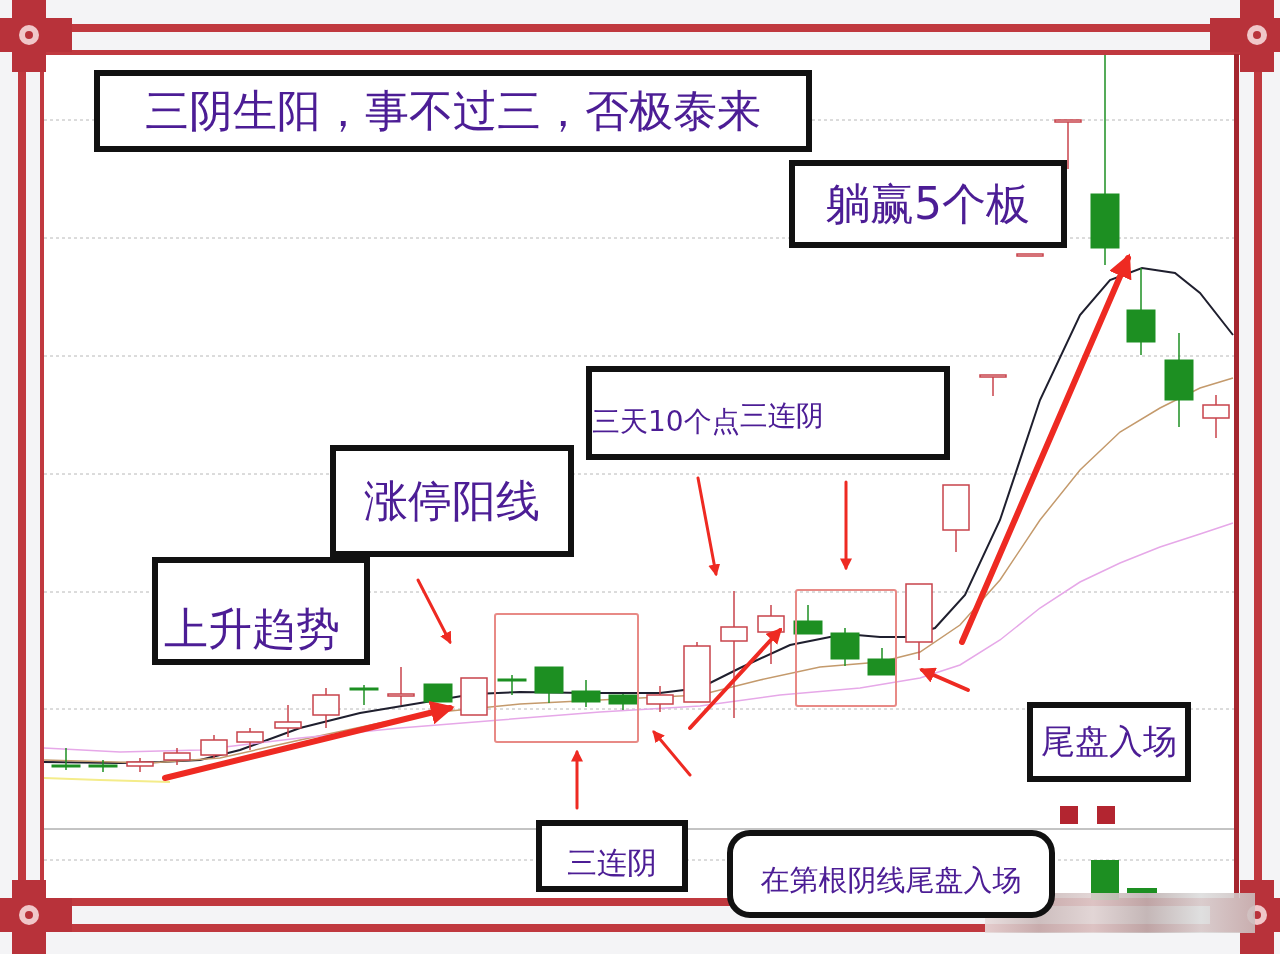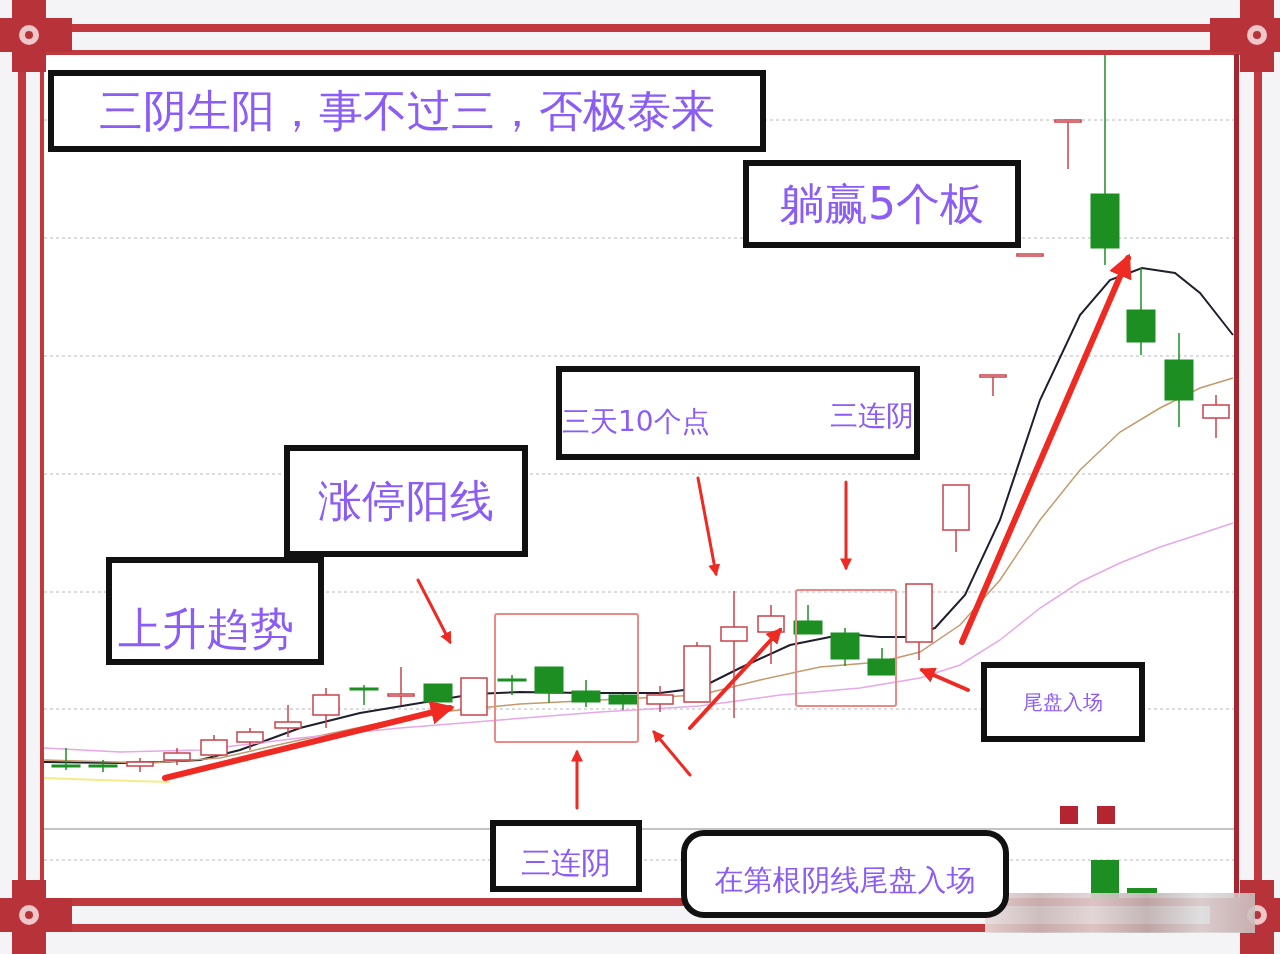--- a/index.html
+++ b/index.html
@@ -1,19 +1,19 @@
 <!DOCTYPE html>
 <html><head>
 <meta charset="utf-8">
 <style>
   html, body { margin:0; padding:0; }
   body { width:1280px; height:954px; background:#f4f4f6; position:relative; overflow:hidden; font-family:"DejaVu Sans", sans-serif; }
   #frame { position:absolute; left:0; top:0; width:1280px; height:954px; }
   #chart { position:absolute; left:0; top:0; width:1280px; height:954px; }
-  .label-box { position:absolute; background:#fff; border:6px solid #111; box-sizing:border-box; display:flex; align-items:center; justify-content:center; color:#8b5cf6; white-space:nowrap; }
+  .label-box { position:absolute; background:#fff; border:6px solid #111; box-sizing:border-box; display:flex; align-items:center; justify-content:center; color:#4c1d95; white-space:nowrap;margin-left:46px; }
   .label-box span { display:inline-block; }
   .blur-patch { position:absolute; left:985px; top:893px; width:270px; height:40px; background:linear-gradient(90deg,#e8dcdc,#c9b8b8 20%,#e0d2d2 40%,#bfb0b0 60%,#ddd 80%,#cbbcbc); opacity:.9; }
   .volume-tag { position:absolute; width:18px; height:18px; background:#b32530; }
 </style>
 </head>
 <body>
 
 <svg id="frame" viewBox="0 0 1280 954" xmlns="http://www.w3.org/2000/svg">
   <rect x="0" y="0" width="1280" height="954" fill="#f4f4f6"></rect>
 
@@ -233,31 +233,31 @@
 <div class="volume-tag" style="left:1060px;top:806px;"></div>
 <div class="volume-tag" style="left:1097px;top:806px;"></div>
 <div class="blur-patch"></div>
 
 <div class="label-box" style="left:48px;top:70px;width:718px;height:82px;font-size:44px;">
   <span>三阴生阳，事不过三，否极泰来</span>
 </div>
 <div class="label-box" style="left:743px;top:160px;width:278px;height:88px;font-size:44px;">
   <span>躺赢5个板</span>
 </div>
-<div class="label-box" style="left:556px;top:366px;width:364px;height:94px;font-size:28px;justify-content:space-between;">
+<div class="label-box" style="left:540px;top:366px;width:364px;height:94px;font-size:28px;justify-content:flex-start;">
   <span style="margin-top:18px;">三天10个点</span>
   <span style="margin-top:6px;">三连阴</span>
 </div>
 <div class="label-box" style="left:284px;top:445px;width:244px;height:112px;font-size:44px;">
   <span>涨停阳线</span>
 </div>
 <div class="label-box" style="left:106px;top:557px;width:218px;height:108px;font-size:44px;justify-content:flex-start;padding-left:6px;align-items:flex-end;">
   <span>上升趋势</span>
 </div>
-<div class="label-box" style="left:981px;top:662px;width:164px;height:80px;font-size:20px;">
+<div class="label-box" style="left:981px;top:702px;width:164px;height:80px;font-size:34px;">
   <span>尾盘入场</span>
 </div>
 <div class="label-box" style="left:490px;top:820px;width:152px;height:72px;font-size:30px;">
   <span style="margin-top:14px;">三连阴</span>
 </div>
 <div class="label-box" style="left:681px;top:830px;width:328px;height:88px;font-size:29px;border-radius:23px;">
   <span style="margin-top:14px;">在第根阴线尾盘入场</span>
 </div>
 
 </body></html>

